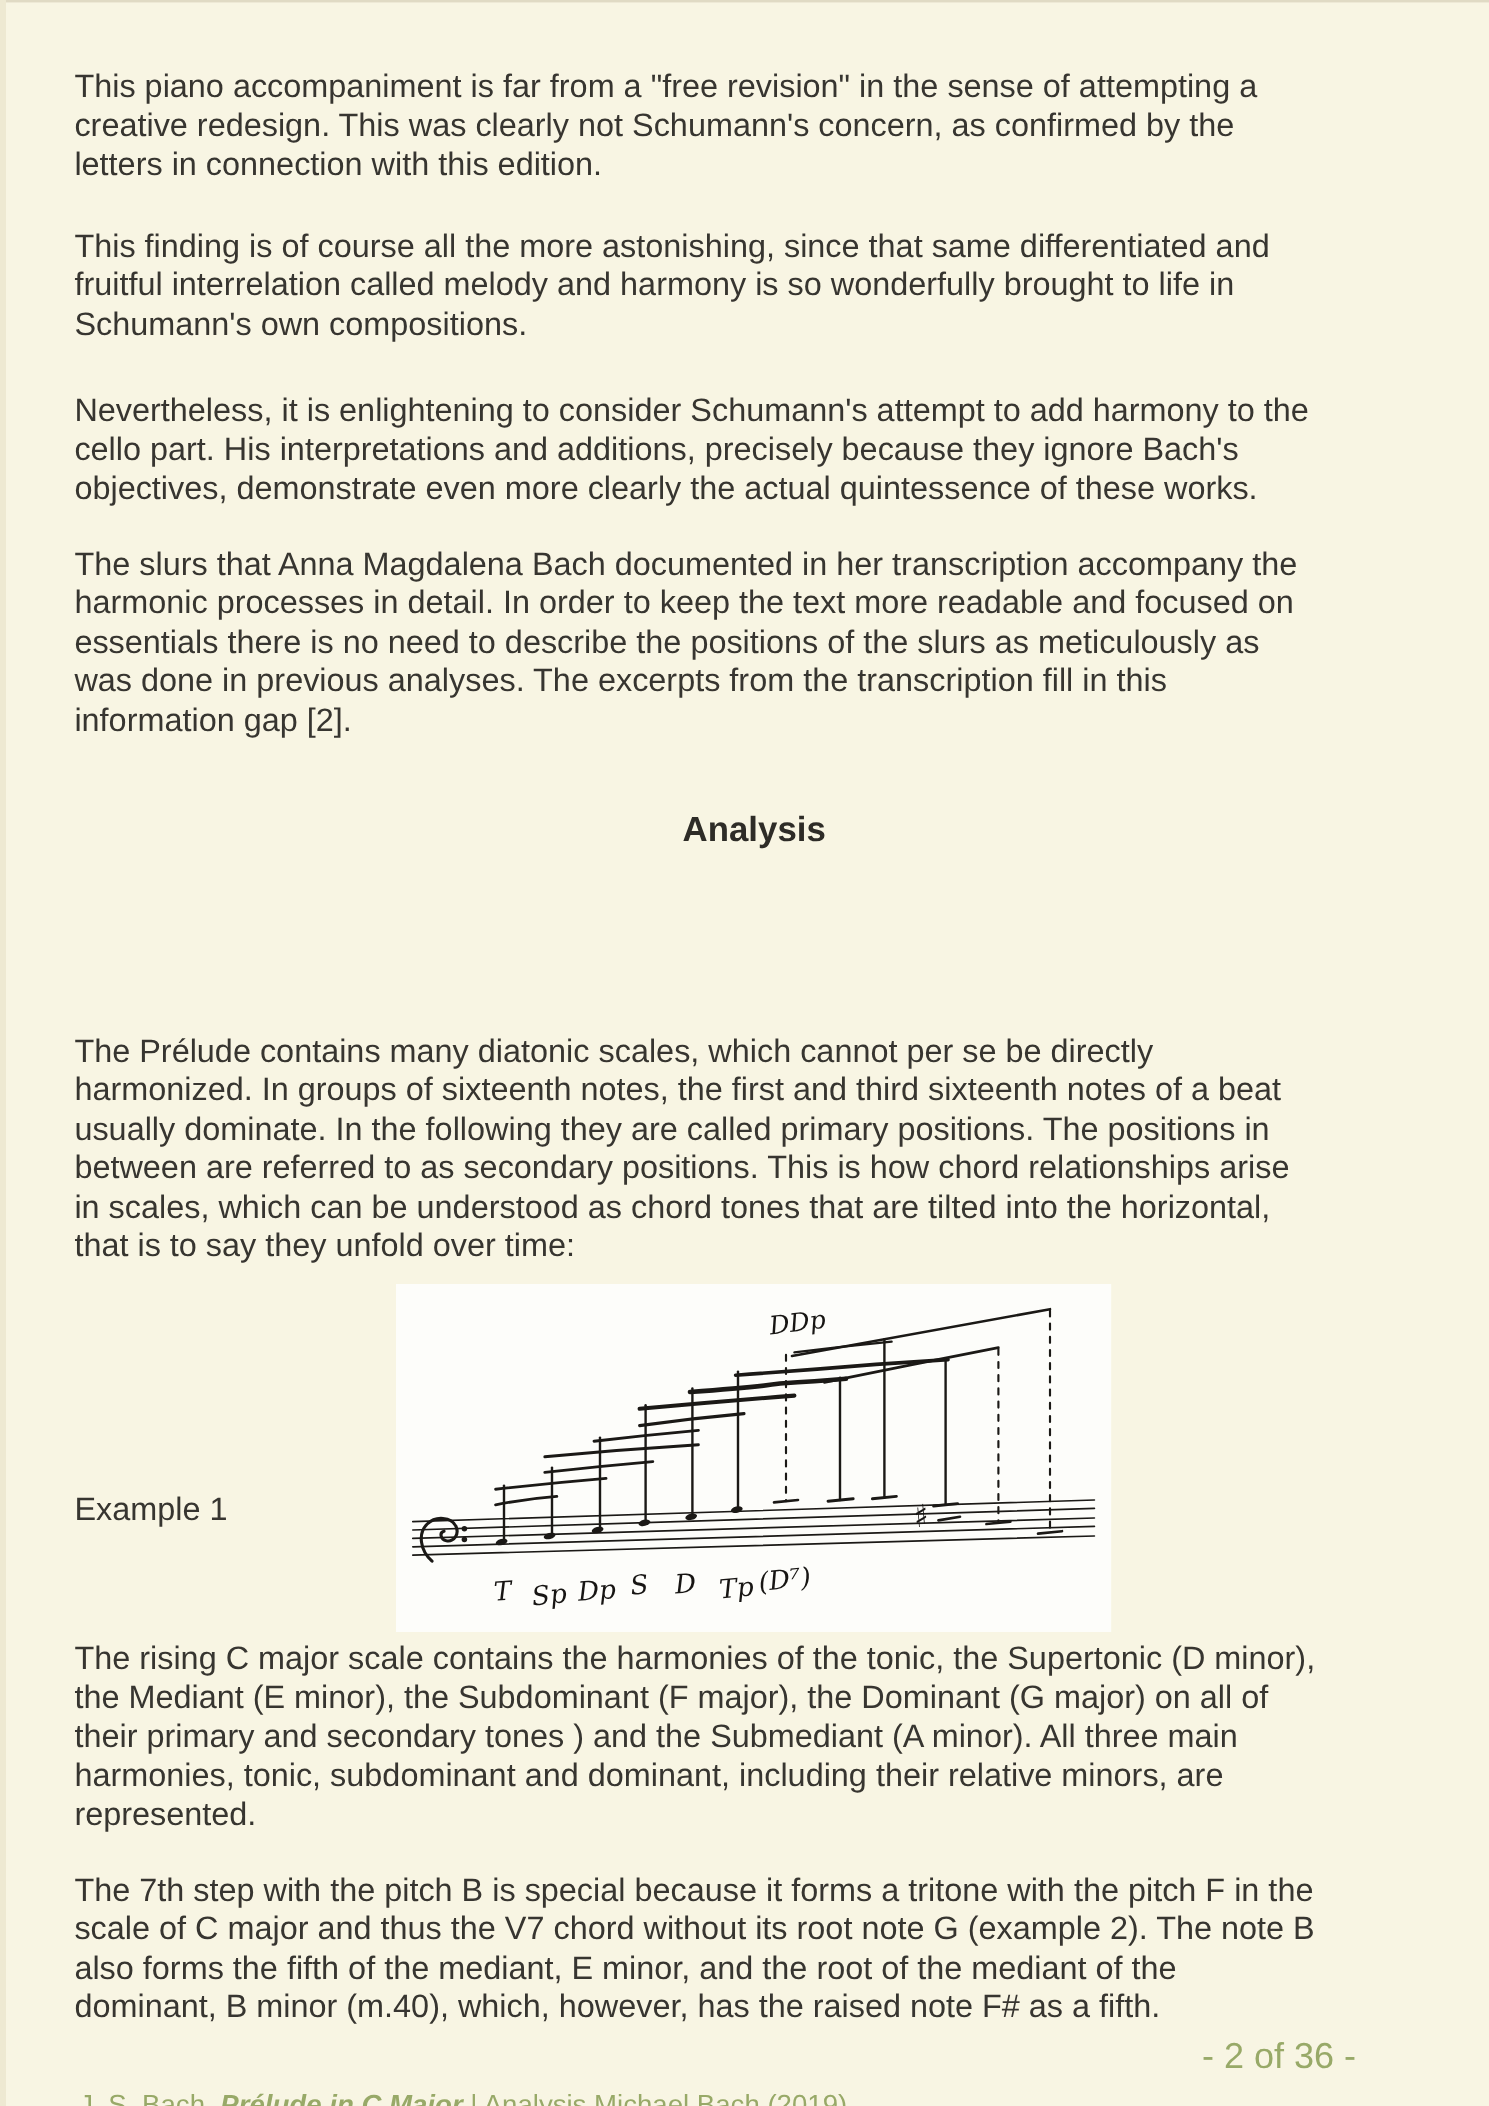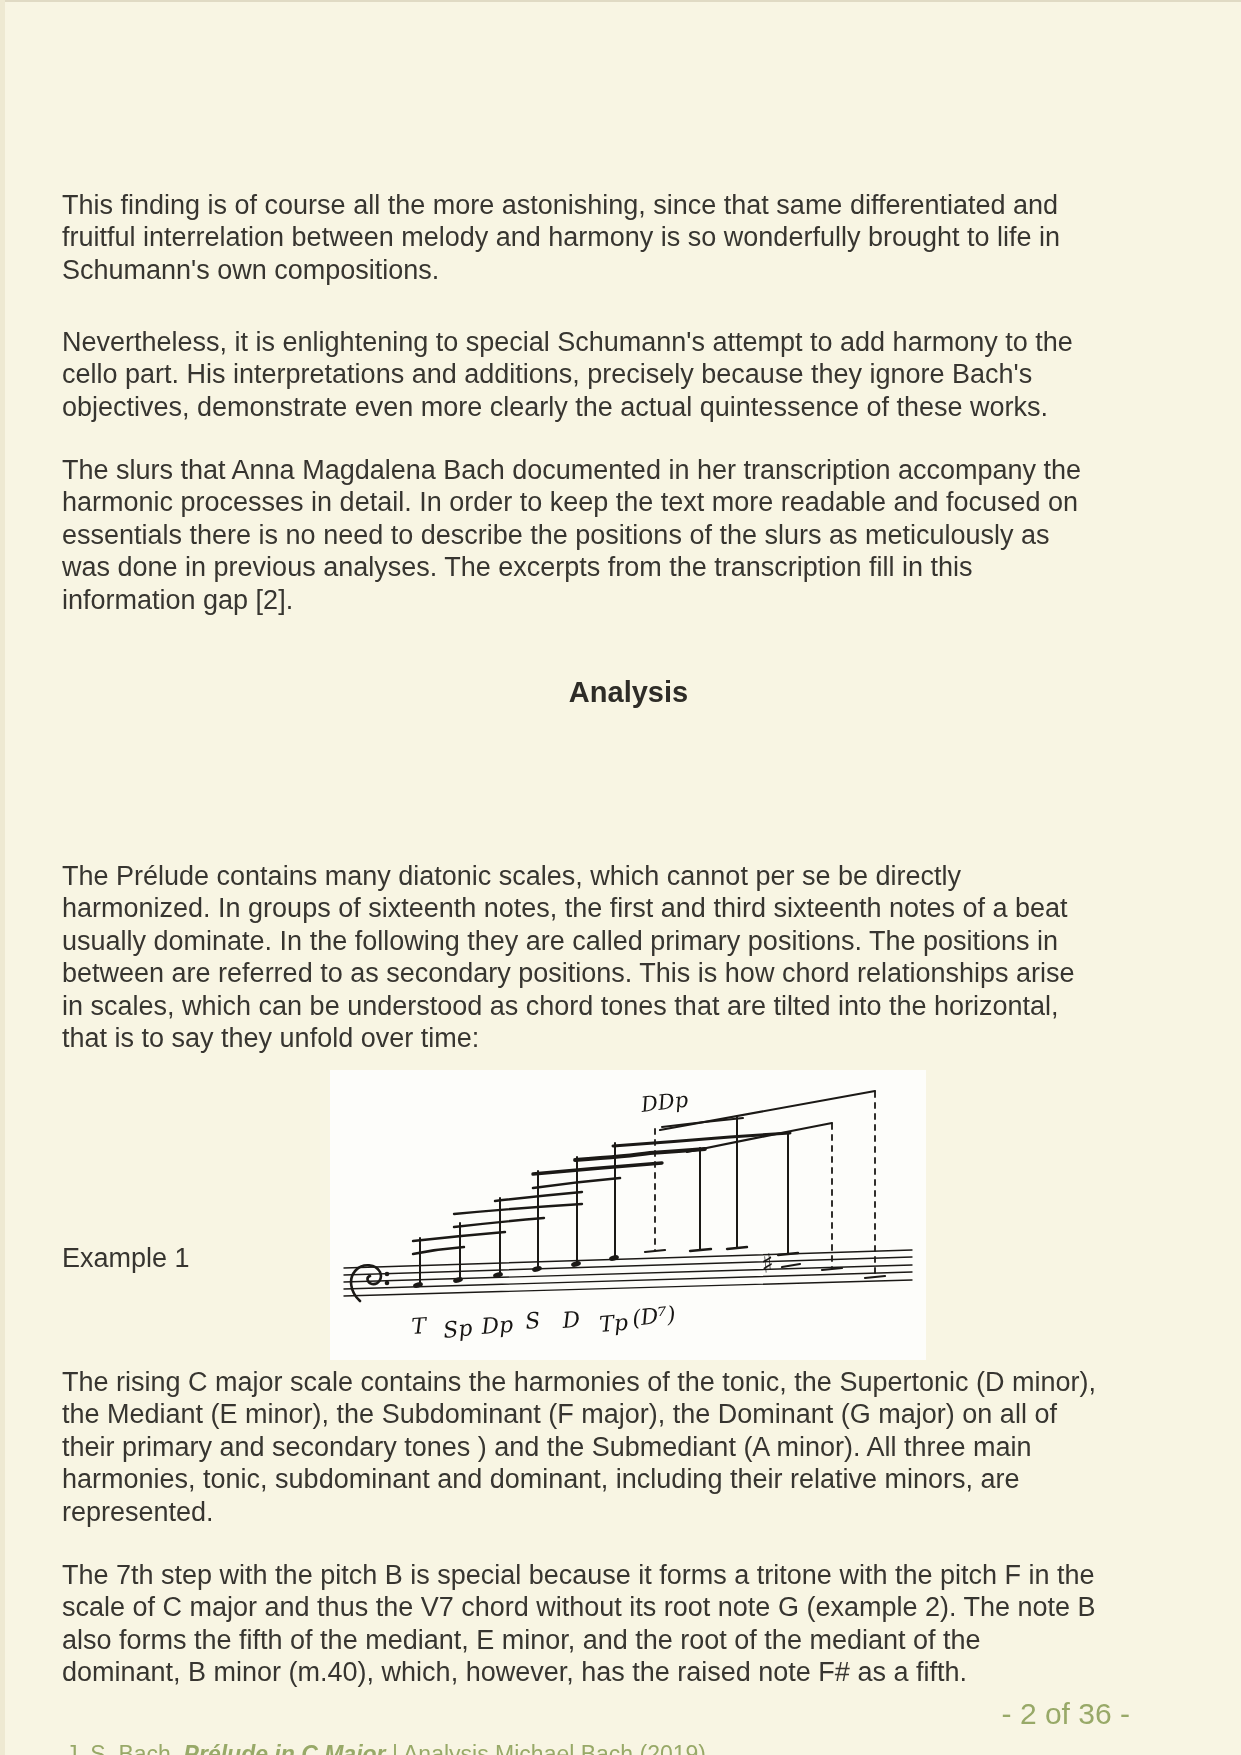--- a/index.html
+++ b/index.html
@@ -50,24 +50,27 @@
   .sketchtext{
     font-family:"DejaVu Serif", serif;font-style:italic;
     fill:#171513;
   }
 </style>
 </head>
 <body>
 
 <div id="page">
 
+  <div class="para" style="top:56px">This piano accompaniment is far from a "free revision" in the sense of attempting a
+creative redesign. This was clearly not Schumann's concern, as confirmed by the
+letters in connection with this edition.</div>
   <div class="para" style="top:189px">This finding is of course all the more astonishing, since that same differentiated and
-fruitful interrelation between melody and harmony is so wonderfully brought to life in
+fruitful interrelation called melody and harmony is so wonderfully brought to life in
 Schumann's own compositions.</div>
-  <div class="para" style="top:326px">Nevertheless, it is enlightening to special Schumann's attempt to add harmony to the
+  <div class="para" style="top:326px">Nevertheless, it is enlightening to consider Schumann's attempt to add harmony to the
 cello part. His interpretations and additions, precisely because they ignore Bach's
 objectives, demonstrate even more clearly the actual quintessence of these works.</div>
   <div class="para" style="top:454px">The slurs that Anna Magdalena Bach documented in her transcription accompany the
 harmonic processes in detail. In order to keep the text more readable and focused on
 essentials there is no need to describe the positions of the slurs as meticulously as
 was done in previous analyses. The excerpts from the transcription fill in this
 information gap [2].</div>
 
   <div class="heading" style="top:676px">Analysis</div>
 

